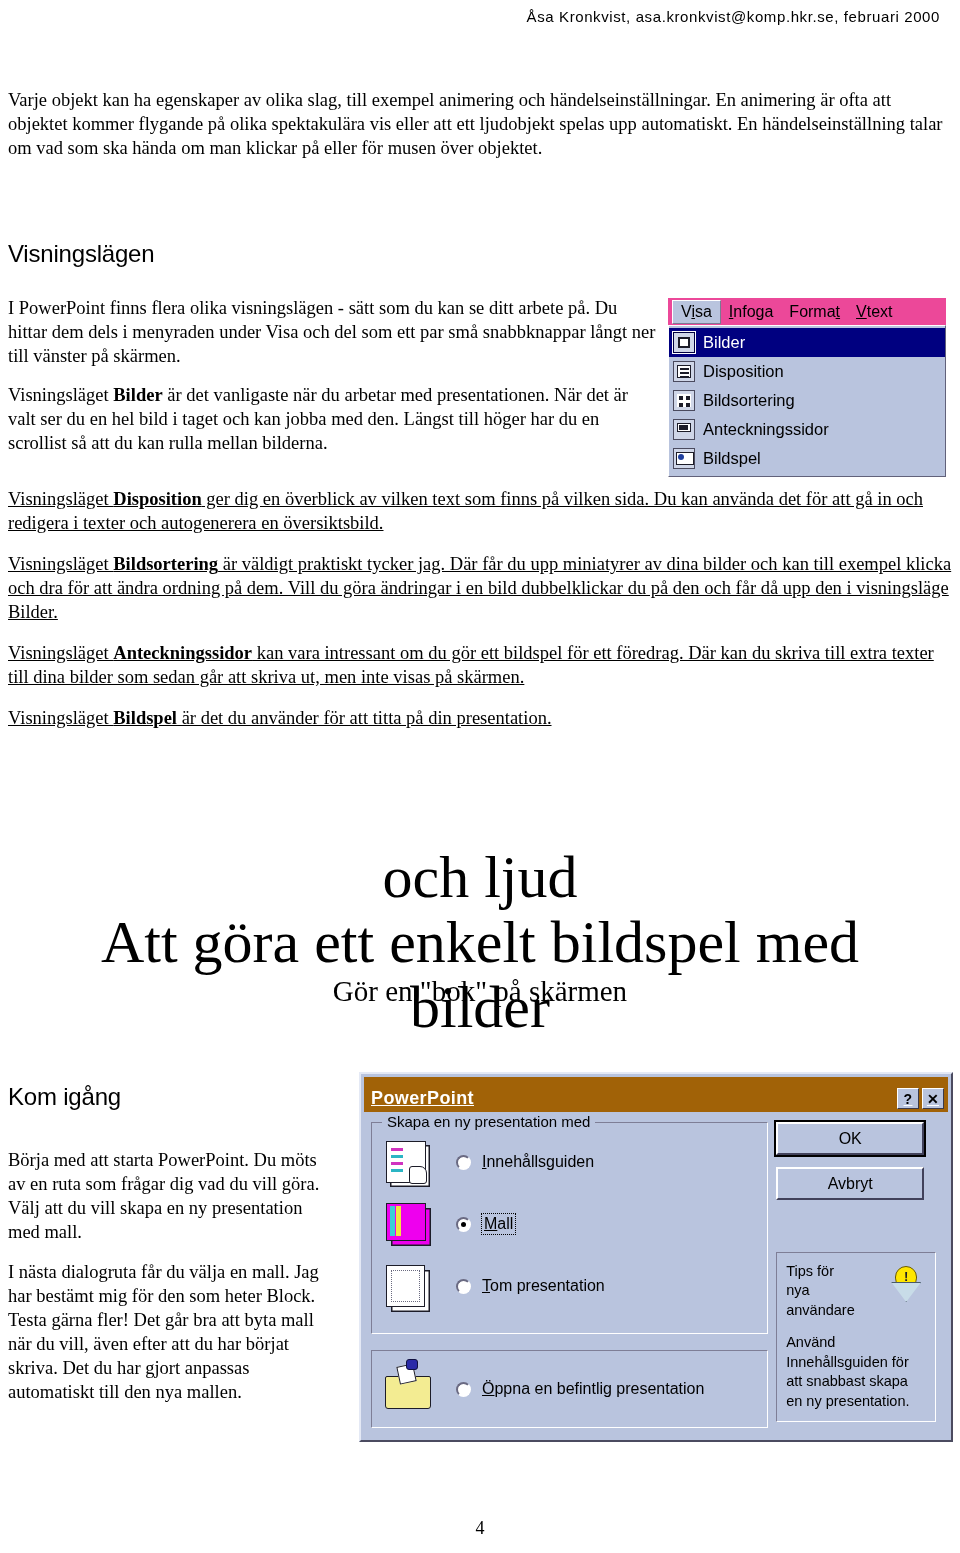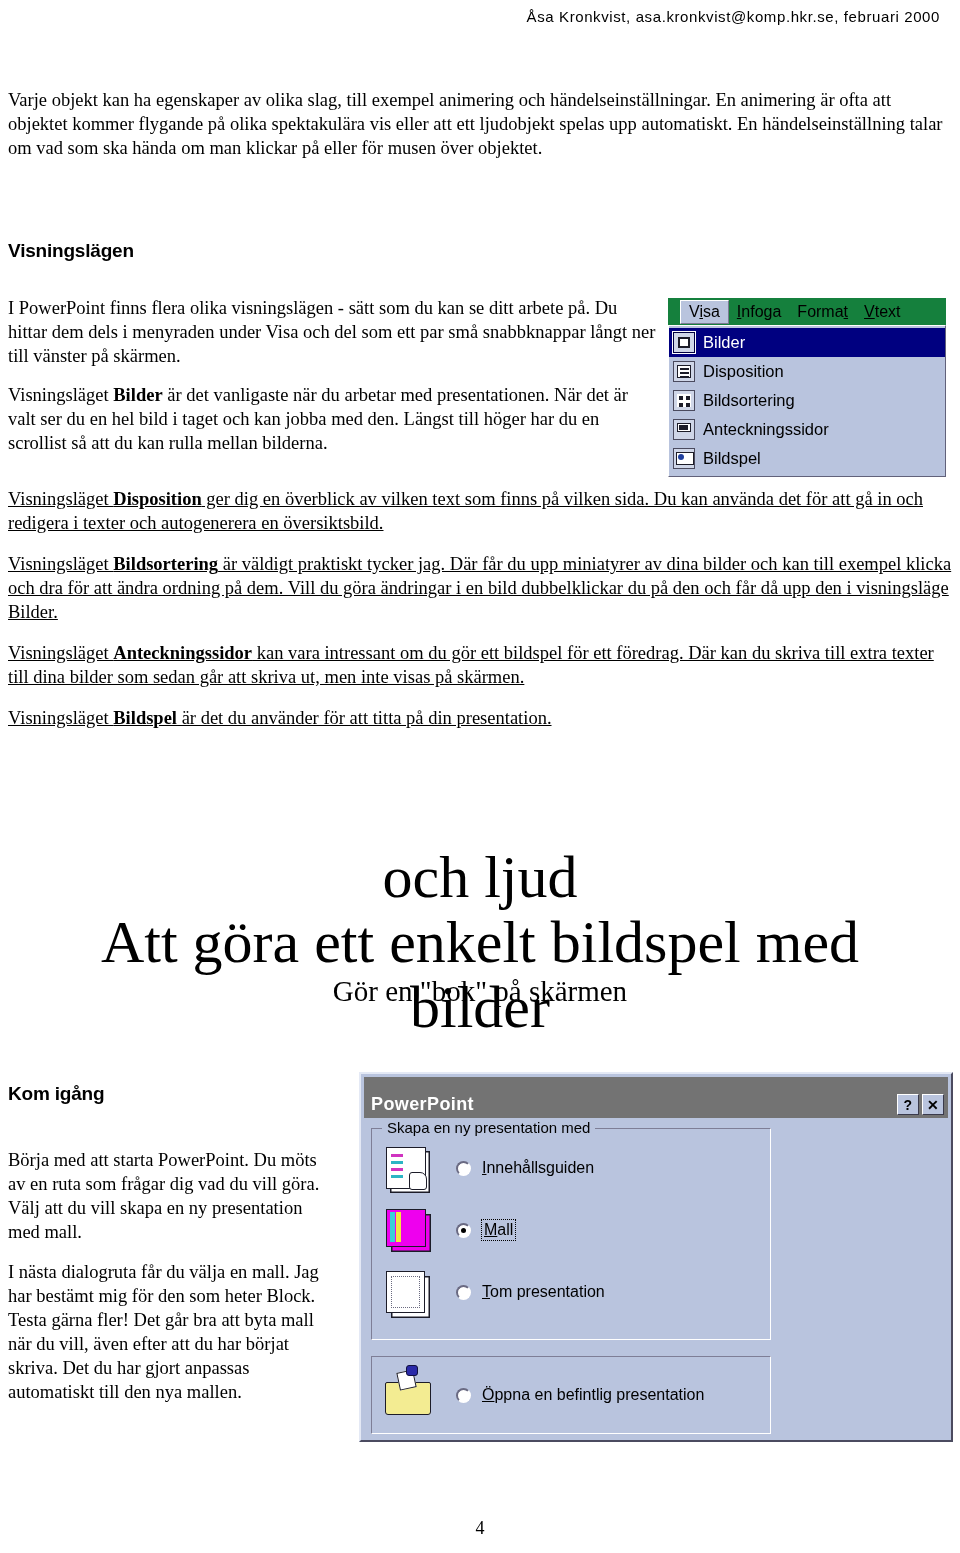--- a/index.html
+++ b/index.html
@@ -47,22 +47,22 @@
     position: absolute;
     top: 88px;
     left: 8px;
     width: 936px;
     font-size: 18.5px;
     line-height: 1.32;
   }
 
   h2.section-heading {
     font-family: "Liberation Sans", sans-serif;
-    font-size: 19px;
-    font-weight: bold;
+    font-size: 24px;
+    font-weight: normal;
     margin: 0;
     letter-spacing: -0.2px;
   }
 
   .visningslagen-heading {
     position: absolute;
     top: 240px;
     left: 8px;
   }
 
@@ -93,22 +93,22 @@
     left: 668px;
     top: 298px;
     width: 278px;
     background: #b9c4de;
     font-family: "Liberation Sans", sans-serif;
   }
   .menu-bar {
     display: flex;
     align-items: center;
     height: 27px;
-    background: #15803d;
-    padding-left: 12px;
+    background: #ec4899;
+    padding-left: 4px;
     font-size: 16px;
     color: #000;
   }
   .menu-bar .mi {
     padding: 2px 8px 2px 8px;
     white-space: nowrap;
   }
   .menu-bar .mi.active {
     border: 1px solid;
     border-color: #ffffff #7a7a92 #7a7a92 #ffffff;
@@ -268,29 +268,30 @@
     border: 2px solid;
     border-color: #e4e9f5 #4b4b60 #4b4b60 #e4e9f5;
     box-sizing: border-box;
     font-family: "Liberation Sans", sans-serif;
     font-size: 15px;
     color: #000;
   }
   .pp-titlebar {
     height: 27px;
     margin: 3px 3px 0 3px;
-    background: #737373;
+    background: #a16207;
     color: #ffffff;
     display: flex;
     align-items: center;
     justify-content: space-between;
-    padding: 14px 2px 0 7px;
+    padding: 8px 2px 0 7px;
     font-weight: bold;
     font-size: 18px;
     letter-spacing: 0.4px;
+    text-decoration: underline;
   }
   .pp-titlebtns { display: flex; gap: 3px; padding-right: 2px; }
   .pp-titlebtn {
     width: 22px; height: 21px;
     background: #b9c4de;
     border: 1px solid;
     border-color: #ffffff #3a3a4c #3a3a4c #ffffff;
     color: #000;
     font-size: 14px;
     font-weight: bold;
@@ -635,17 +636,35 @@
                 <b></b>
               </span>
             </span>
           <span class="radio-circle"></span>
           <span class="radio-label"><u>Ö</u><span>ppna en befintlig presentation</span></span>
         </div>
       </div>
 
     </div>
 
+    <div class="pp-right">
+      <div class="pp-btn default">OK</div>
+      <div class="pp-btn">Avbryt</div>
+
+      <div class="tips-box">
+        <div class="tips-head">
+          <span class="tips-head-text">Tips för
+nya
+användare</span>
+          <span class="bulb">
+            <span class="rays"></span>
+            <span class="glass"></span>
+            <span class="arrow"></span>
+          </span>
+        </div>
+        <div class="tips-body">Använd Innehållsguiden för att snabbast skapa en ny presentation.</div>
+      </div>
+    </div>
 
   </div>
 </div>
 
 <div class="page-number">4</div>
 
 </body></html>

